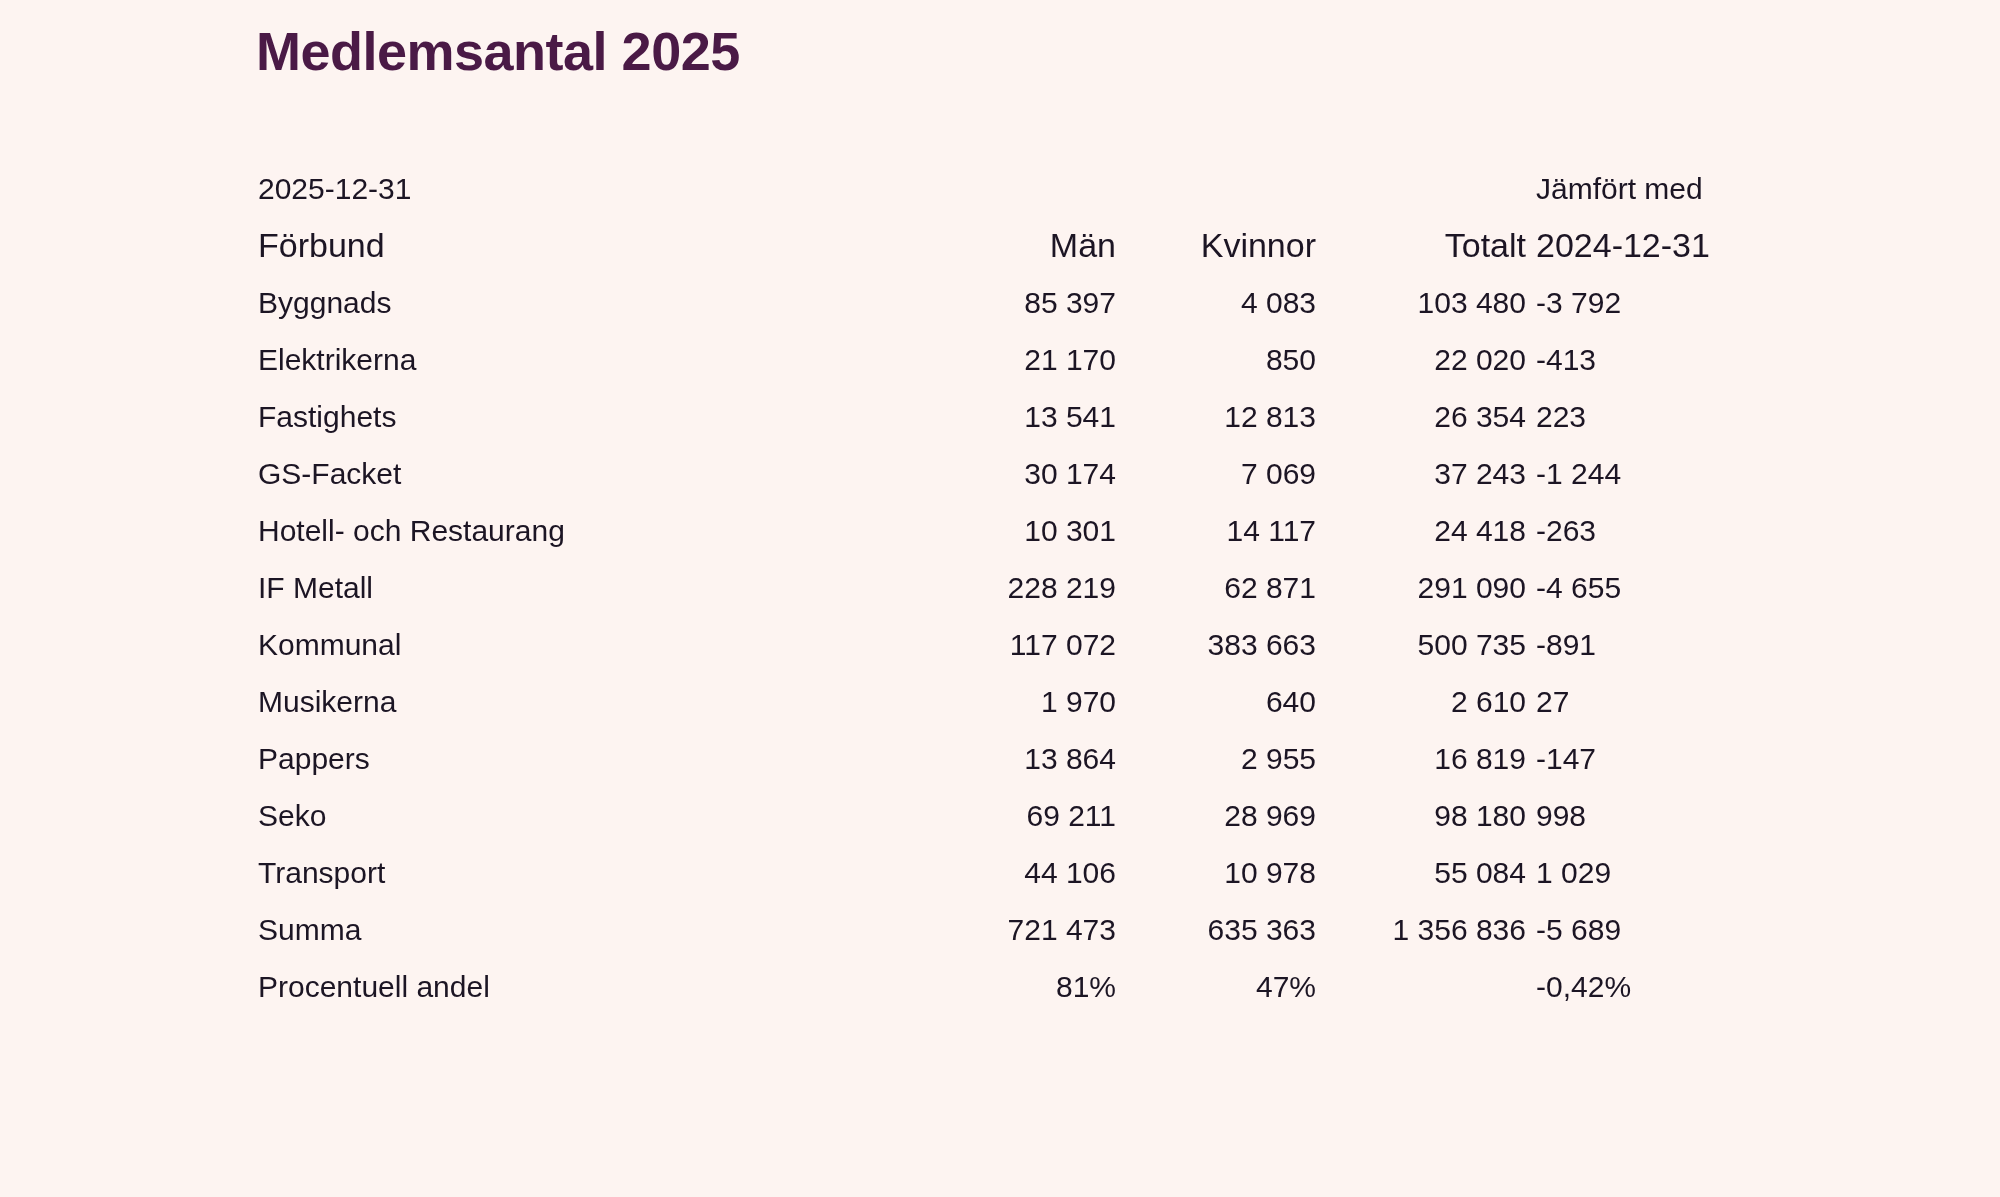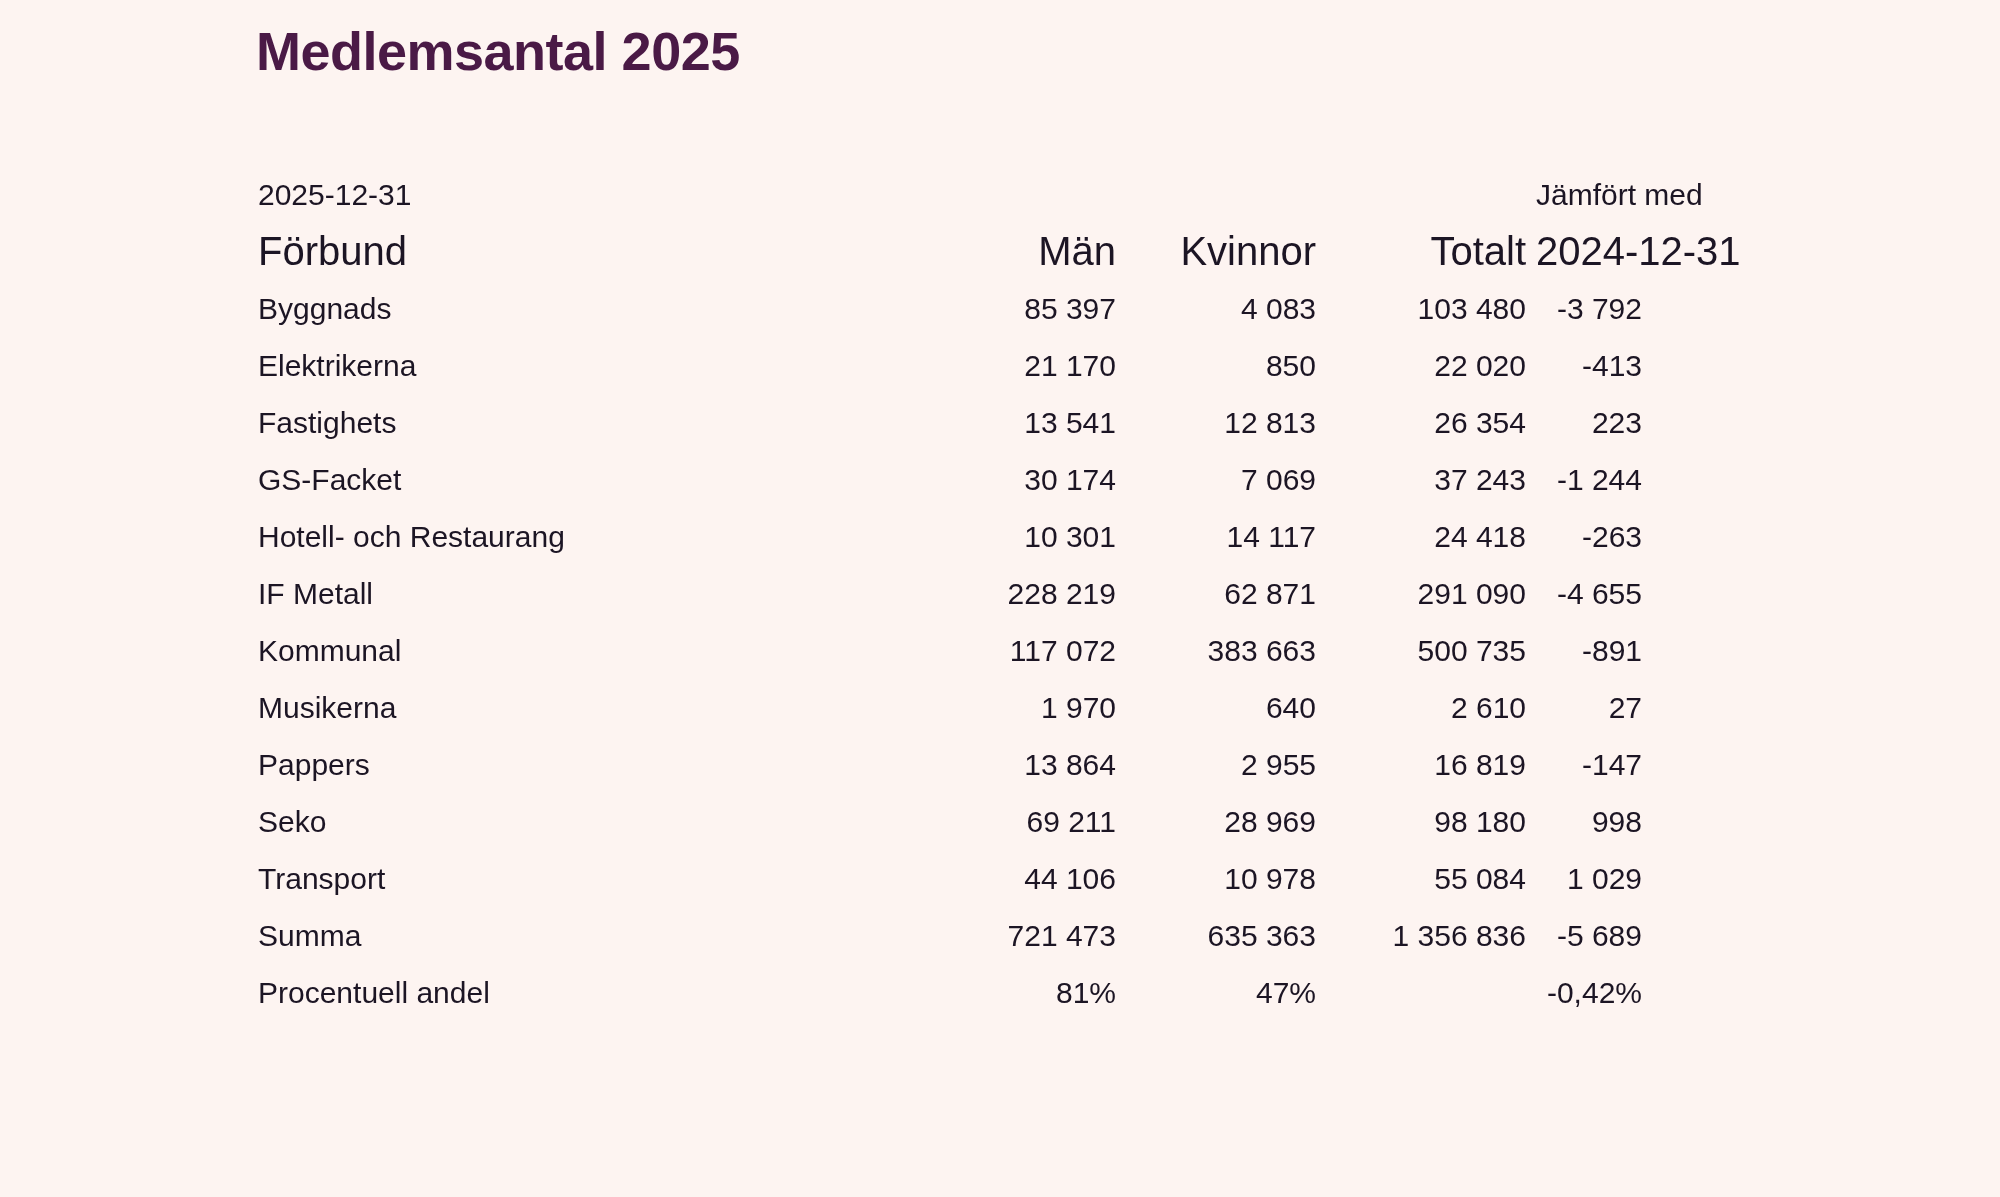--- a/index.html
+++ b/index.html
@@ -27,21 +27,21 @@
     top: 20px;
     font-size: 54px;
     font-weight: 700;
     letter-spacing: -0.5px;
     color: #4a1a46;
     white-space: nowrap;
   }
   .table-wrap {
     position: absolute;
     left: 256px;
-    top: 166px;
+    top: 160px;
     width: 1420px;
   }
   table.members {
     border-collapse: collapse;
     width: 1420px;
     table-layout: fixed;
     font-size: 30px;
   }
   table.members col.c-name  { width: 600px; }
   table.members col.c-men   { width: 270px; }
@@ -52,39 +52,39 @@
   table.members th,
   table.members td {
     padding: 0 0 0 0;
     height: 57px;
     vertical-align: middle;
     font-weight: 400;
     color: #1c1524;
   }
   .hdr-row th {
     font-weight: 700;
-    font-size: 40px;
+    font-size: 34px;
   }
   .hdr-top th {
     font-weight: 700;
     font-size: 30px;
     height: 58px;
   }
   .num {
     text-align: right;
     white-space: nowrap;
     padding-right: 10px !important;
   }
   .name {
     text-align: left;
     white-space: nowrap;
     padding-left: 2px !important;
   }
   .cmp {
-    text-align: right;
+    text-align: left;
     white-space: nowrap;
     padding-right: 34px !important;
     margin-left: 12px;
   }
   .hdr-top .cmp, .hdr-row .cmp {
     padding-right: 34px !important;
   }
   .row-sum td {
     padding-top: 4px;
   }

